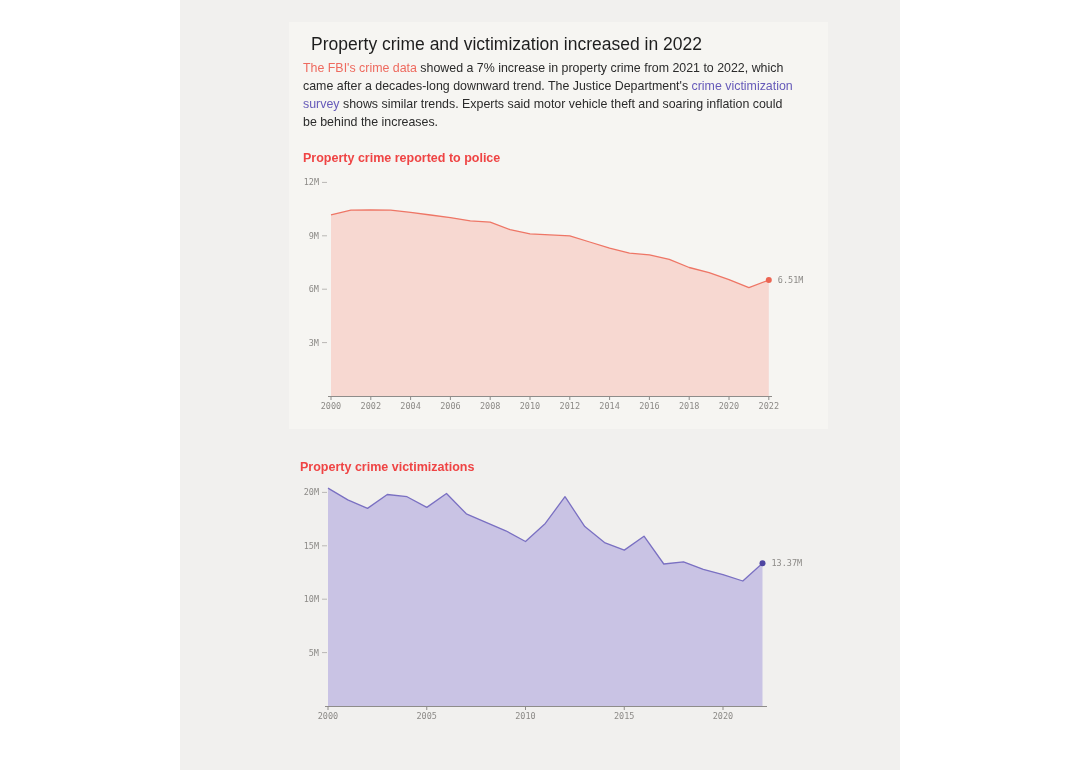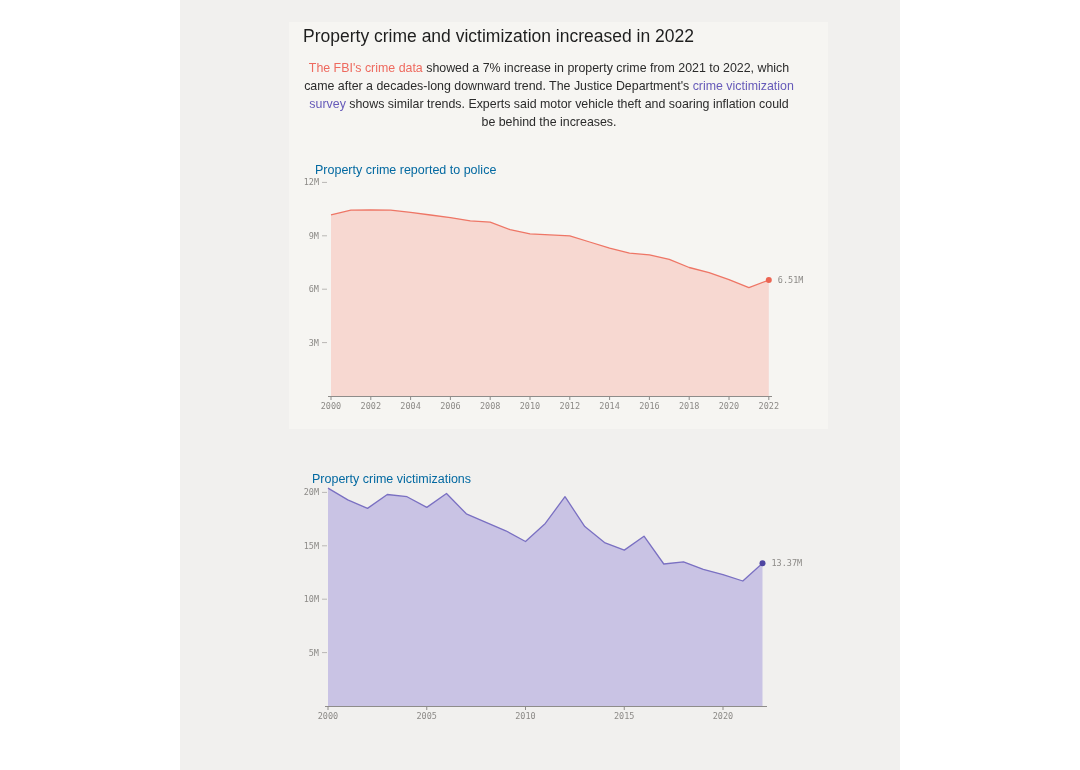--- a/index.html
+++ b/index.html
@@ -1,26 +1,26 @@
 <!DOCTYPE html>
 <html><head>
 <meta charset="utf-8">
 <style>
   html,body{margin:0;padding:0;background:#ffffff;}
   .page{position:relative;width:1080px;height:770px;background:#ffffff;overflow:hidden;
         font-family:"Liberation Sans",sans-serif;}
   .panel{position:absolute;left:180px;top:0;width:720px;height:770px;background:#f1f0ee;}
   .card{position:absolute;left:289px;top:22px;width:539px;height:407px;background:#f6f5f2;}
   .title{position:absolute;left:303px;top:26px;width:500px;font-size:17.5px;font-weight:400;
-         color:#1e1e1e;margin:0;}
+         color:#1e1e1e;margin:8px;}
   .intro{position:absolute;left:303px;top:59px;width:492px;font-size:12.4px;line-height:18px;
-         color:#2b2b2b;margin:0;text-align:center;}
+         color:#2b2b2b;margin:0;}
   .link-red{color:#ee6a5f;text-decoration:none;cursor:pointer;}
   .link-purple{color:#665ab9;text-decoration:none;cursor:pointer;}
-  .chart-title{position:absolute;font-size:12.5px;font-weight:400;color:#0369a1;margin:12px;}
+  .chart-title{position:absolute;font-size:12.5px;font-weight:700;color:#ef4444;margin:0;}
   #chart1-title{left:303px;top:151px;}
   #chart2-title{left:300px;top:460px;}
   svg.chart{position:absolute;display:block;}
   #chart1{left:300px;top:172px;}
   #chart2{left:300px;top:478px;}
   .axis-text{font-family:"DejaVu Sans Mono",monospace;font-size:8.5px;fill:#8c8a87;}
   .source{position:absolute;left:300px;top:749px;font-size:10.5px;color:#3c3c3c;margin:0;}
 </style>
 </head>
 <body>

